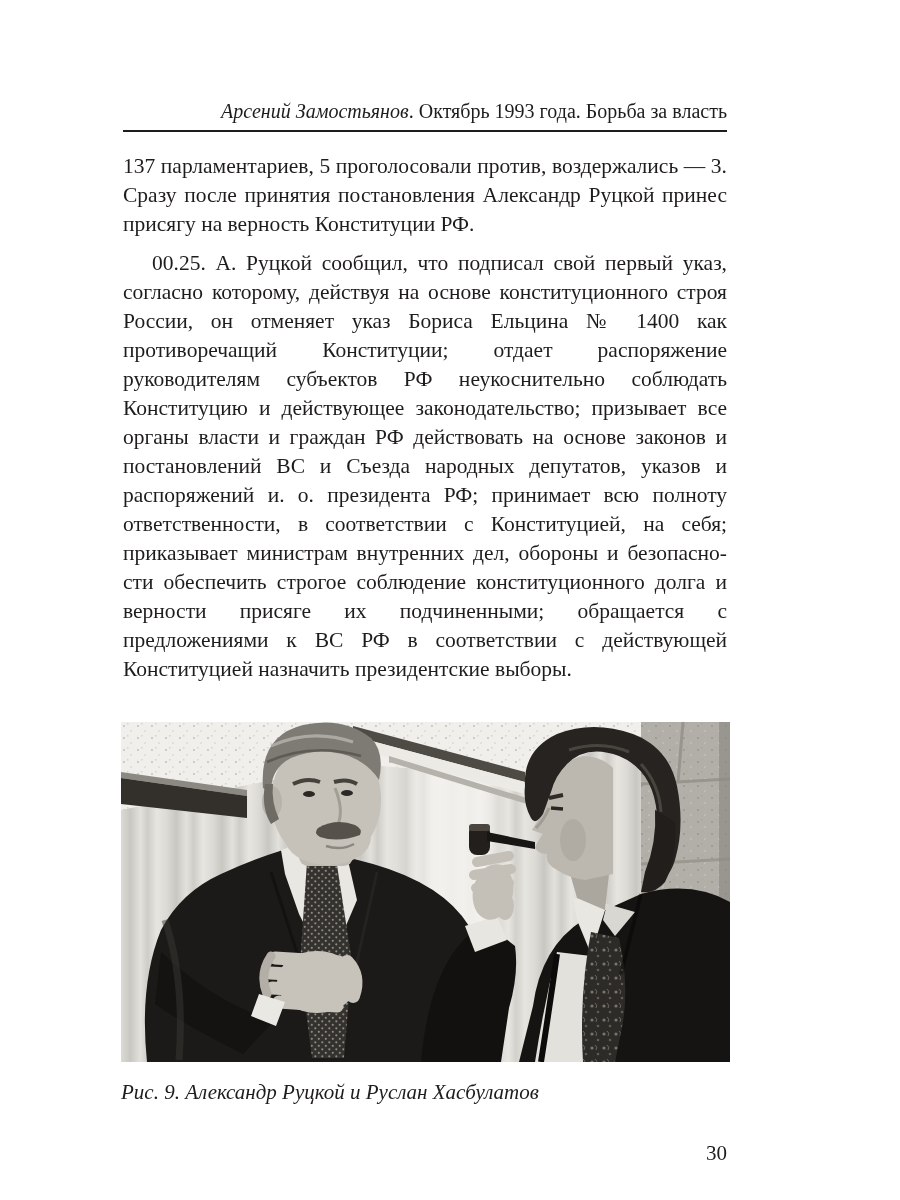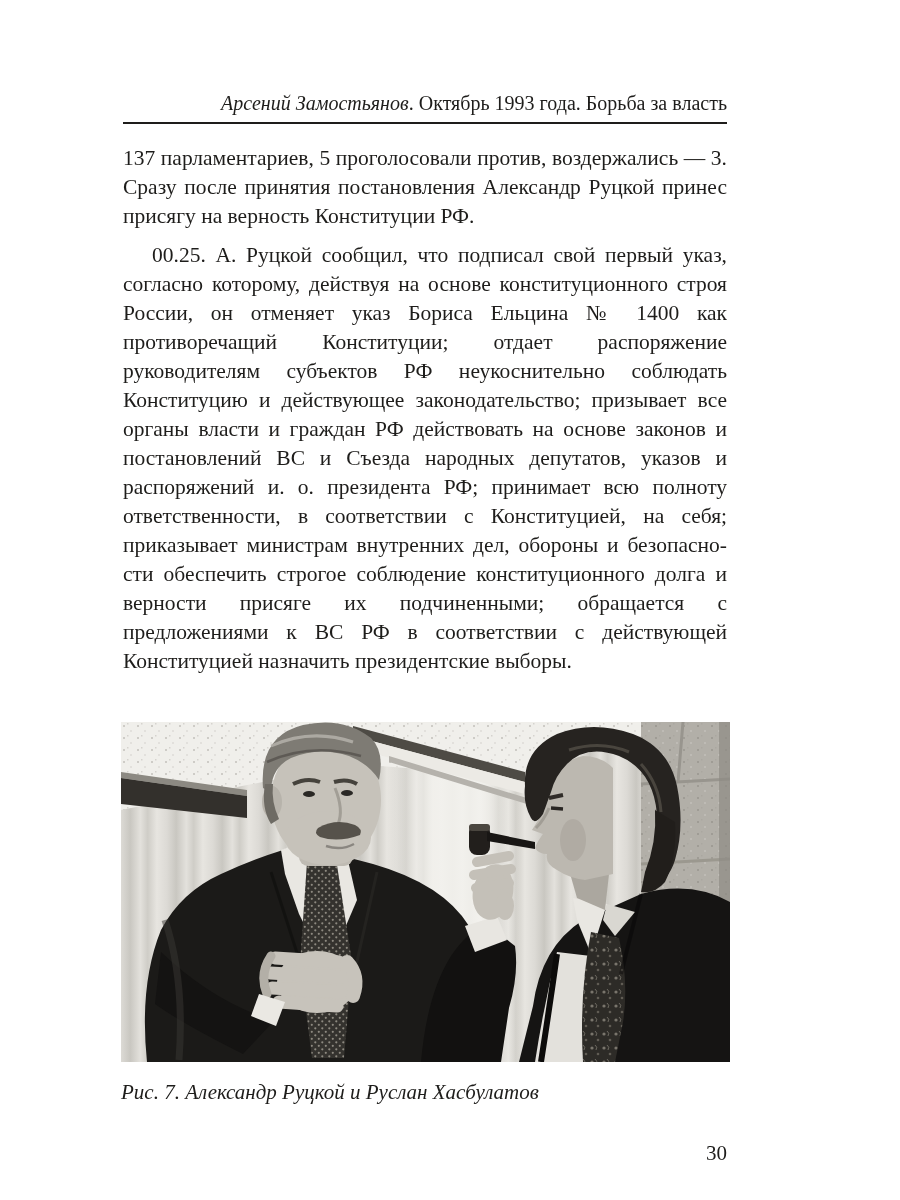--- a/index.html
+++ b/index.html
@@ -8,21 +8,21 @@
     width: 900px;
     height: 1200px;
     background: #ffffff;
     font-family: "Liberation Serif", "DejaVu Serif", serif;
     color: #1e1d1b;
     overflow: hidden;
   }
   .content {
     position: absolute;
     left: 123px;
-    top: 4px;
+    top: 12px;
     width: 604px;
     padding-top: 86px;
   }
   .running-header {
     margin: 0;
     text-align: right;
     font-size: 20px;
     line-height: 26px;
     white-space: nowrap;
   }
@@ -212,18 +212,18 @@
           </g>
           <ellipse cx="384" cy="184" rx="9" ry="14" fill="#c4c0b8"></ellipse>
         </g>
         <g>
           <rect x="348" y="102" width="21" height="31" rx="8" fill="#221f1c"></rect>
           <rect x="348" y="102" width="21" height="7" rx="3" fill="#4a463f"></rect>
           <polygon points="366,110 414,120 414,127 366,119" fill="#181614"></polygon>
         </g>
       </g>
     </svg>
-    <figcaption class="figcaption">Рис. 7. Александр Руцкой и Руслан Хасбулатов</figcaption>
+    <figcaption class="figcaption">Рис. 9. Александр Руцкой и Руслан Хасбулатов</figcaption>
   </figure>
 
   <div class="page-number">30</div>
 
 </div>
 
 </body></html>

